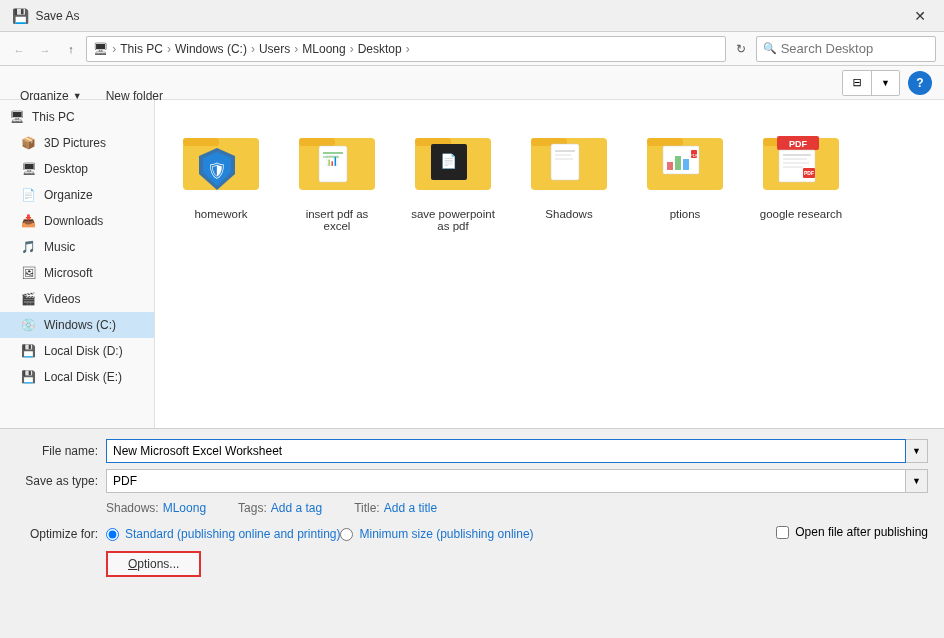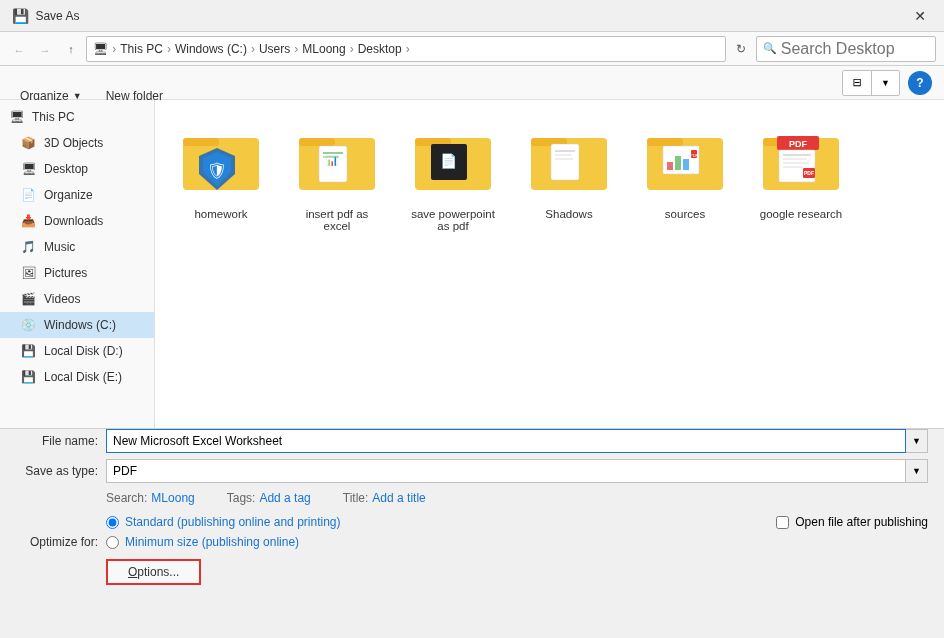--- a/index.html
+++ b/index.html
@@ -115,21 +115,21 @@
       width: 100px; cursor: pointer; padding: 6px;
       border-radius: 2px;
     }
     .file-item .file-icon { width: 80px; height: 80px; position: relative; }
     .file-item .file-label { font-size: 11.5px; text-align: center; margin-top: 6px; color: #333; max-width: 100px; word-break: break-word; }
 
     
     .bottom-panel {
       background: #f0f0f0;
       border-top: 1px solid #d0d0d0;
-      padding: 0 16px;
+      padding: 10px 16px;
       height: 159px;
     }
     .form-row {
       display: flex; align-items: center; margin-bottom: 6px;
     }
     .form-label { width: 90px; text-align: right; font-size: 12px; color: #333; padding-right: 8px; flex-shrink: 0; }
     .form-input-wrap { flex: 1; display: flex; align-items: flex-end; }
     .form-input {
       flex: 1; height: 24px; border: 1.5px solid #1a74cf; outline: none;
       padding: 0 6px; font-size: 12px; background: white;
@@ -145,21 +145,21 @@
     .meta-row {
       display: flex; align-items: center; gap: 32px; margin: 8px 0 4px 90px; font-size: 12px;
     }
     .meta-item { display: flex; align-items: center; gap: 4px; }
     .meta-label { color: #666; }
     .meta-link { color: #1a74cf; cursor: pointer; text-decoration: none; }
 
     
     .optimize-row { display: flex; align-items: flex-end; margin: 6px 0 2px 0; }
     .optimize-label { width: 90px; text-align: right; font-size: 12px; color: #333; padding-right: 8px; flex-shrink: 0; padding-top: 2px; }
-    .optimize-options { display: flex; flex-direction: column; gap: 6px; }
+    .optimize-options { display: flex; flex-direction: row; }
     .radio-row { display: flex; align-items: center; gap: 6px; font-size: 12px; }
     .radio-row input[type=radio] { margin: 0; }
     .radio-label-link { color: #1a74cf; cursor: pointer; }
 
     
     .checkbox-row { display: flex; align-items: center; gap: 6px; font-size: 12px; margin-left: 90px; }
     .checkbox-row input[type=checkbox] { margin: 0; }
 
     
     .options-area { margin: 8px 0 0 90px; }
@@ -199,21 +199,21 @@
     <span>Users</span>
     <span class="breadcrumb-sep">›</span>
     <span>MLoong</span>
     <span class="breadcrumb-sep">›</span>
     <span>Desktop</span>
     <span class="breadcrumb-sep">›</span>
   </div>
   <div class="refresh-btn">↻</div>
   <div class="search-box">
     <span style="color:#888; font-size:11px;">🔍</span>
-    <input type="text" style="border: none; outline: none; font-size: 16px; color: rgb(136, 136, 136); width: 100%;" placeholder="Search Desktop">
+    <input type="text" style="border: none; outline: none; font-size: 13px; color: rgb(136, 136, 136); width: 100%;" placeholder="Search Desktop">
   </div>
 </div>
 
 <div class="toolbar">
   <div class="toolbar-btn">
     <span>Organize</span>
     <span class="arrow">▼</span>
   </div>
   <div class="toolbar-btn">
     <span>New folder</span>
@@ -229,41 +229,41 @@
 <div class="main-area">
 
   <div class="sidebar">
 
     <div class="sidebar-item" style="padding-left:8px;">
       <span class="icon">🖥</span>
       <span>This PC</span>
     </div>
     <div class="sidebar-item" style="padding-left:20px;">
       <span class="icon">📦</span>
-      <span>3D Objects</span>
+      <span>3D Pictures</span>
     </div>
     <div class="sidebar-item" style="padding-left:20px;">
       <span class="icon">🖥</span>
       <span>Desktop</span>
     </div>
     <div class="sidebar-item" style="padding-left:20px;">
       <span class="icon">📄</span>
       <span>Organize</span>
     </div>
     <div class="sidebar-item" style="padding-left:20px;">
       <span class="icon">📥</span>
       <span>Downloads</span>
     </div>
     <div class="sidebar-item" style="padding-left:20px;">
       <span class="icon">🎵</span>
       <span>Music</span>
     </div>
     <div class="sidebar-item" style="padding-left:20px;">
       <span class="icon">🖼</span>
-      <span>Pictures</span>
+      <span>Microsoft</span>
     </div>
     <div class="sidebar-item" style="padding-left:20px;">
       <span class="icon">🎬</span>
       <span>Videos</span>
     </div>
     <div class="sidebar-item selected" style="padding-left:20px;">
       <span class="icon">💿</span>
       <span>Windows (C:)</span>
     </div>
     <div class="sidebar-item" style="padding-left:20px;">
@@ -345,21 +345,21 @@
 
           <rect x="18" y="24" width="36" height="28" rx="1" fill="white" stroke="#ccc" stroke-width="0.5"></rect>
           <rect x="22" y="40" width="6" height="8" fill="#e57373"></rect>
           <rect x="30" y="34" width="6" height="14" fill="#81c784"></rect>
           <rect x="38" y="37" width="6" height="11" fill="#64b5f6"></rect>
 
           <rect x="46" y="28" width="6" height="8" rx="1" fill="#e53935"></rect>
           <text x="49" y="35" text-anchor="middle" font-size="4" fill="white">PDF</text>
         </svg>
       </div>
-      <div class="file-label">sources</div>
+      <div class="file-label">ptions</div>
     </div>
 
     <div class="file-item">
       <div class="file-icon">
         <svg width="80" height="72" viewBox="0 0 80 72">
           <rect x="2" y="16" width="76" height="52" rx="4" fill="#f5c842"></rect>
           <rect x="2" y="16" width="36" height="8" rx="3" fill="#f0b429"></rect>
 
           <rect x="16" y="14" width="42" height="14" rx="2" fill="#e53935"></rect>
           <text x="37" y="25" text-anchor="middle" font-size="9" fill="white" font-weight="bold">PDF</text>
@@ -392,21 +392,21 @@
   <div class="form-row">
     <span class="form-label">Save as type:</span>
     <div class="form-input-wrap">
       <input type="text" class="form-select" value="PDF" readonly="" style="border: 1px solid rgb(192, 192, 192); flex: 1 1 0%;">
       <div class="form-dropdown-btn">▼</div>
     </div>
   </div>
 
   <div class="meta-row">
     <div class="meta-item">
-      <span class="meta-label">Search:</span>
+      <span class="meta-label">Shadows:</span>
       <a class="meta-link">MLoong</a>
     </div>
     <div class="meta-item">
       <span class="meta-label">Tags:</span>
       <a class="meta-link">Add a tag</a>
     </div>
     <div class="meta-item">
       <span class="meta-label">Title:</span>
       <a class="meta-link">Add a title</a>
     </div>

